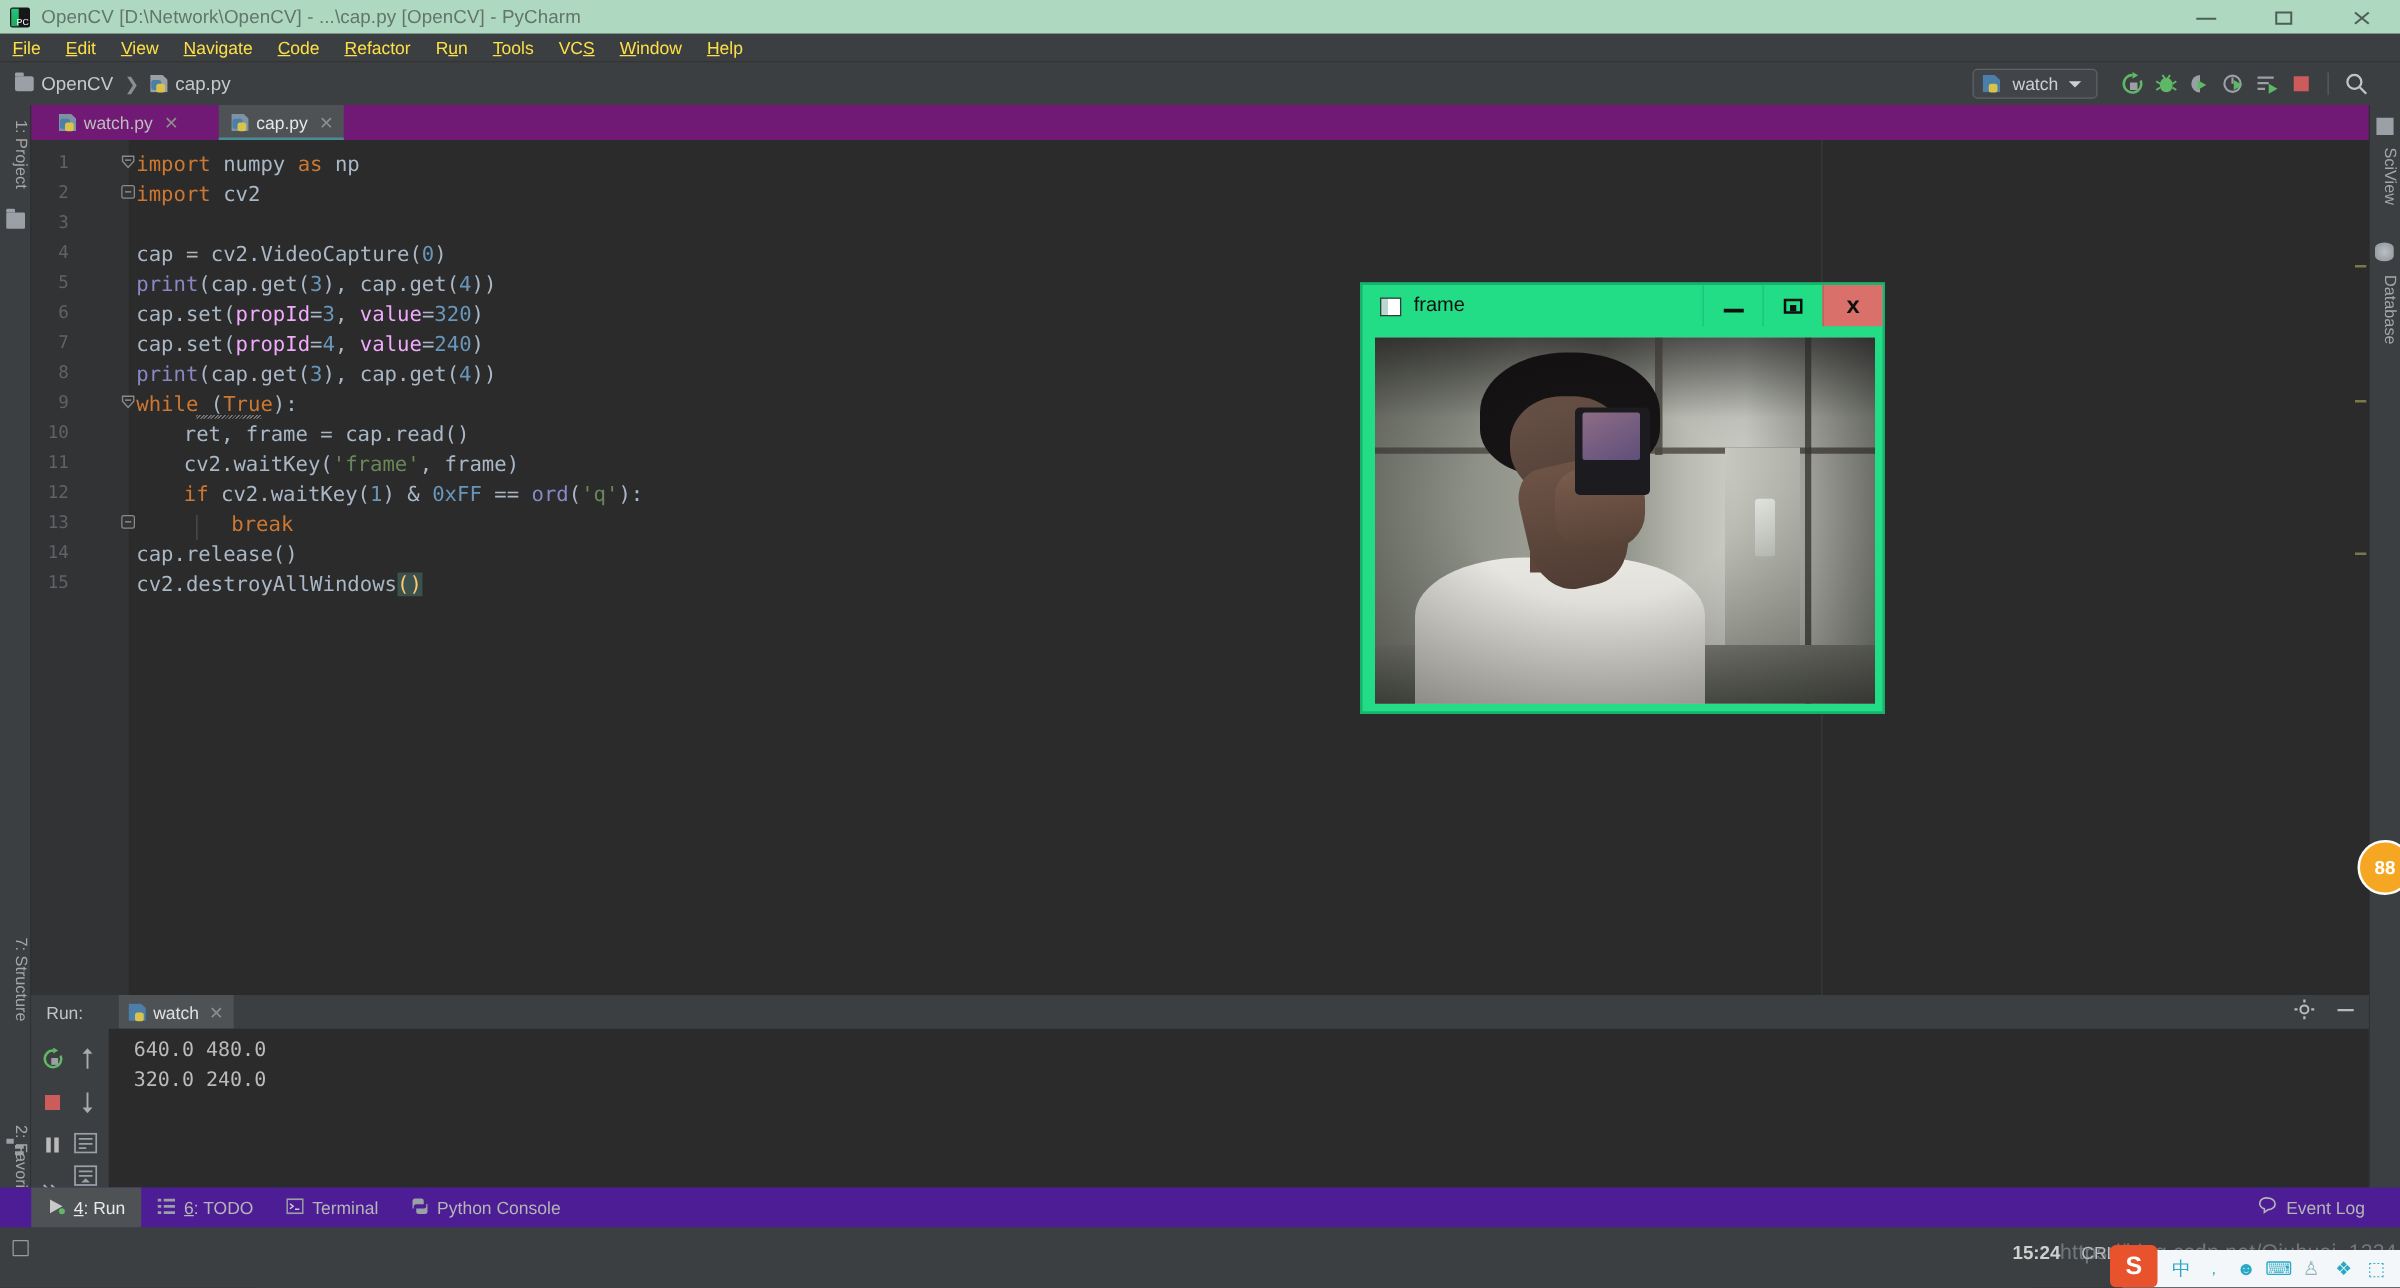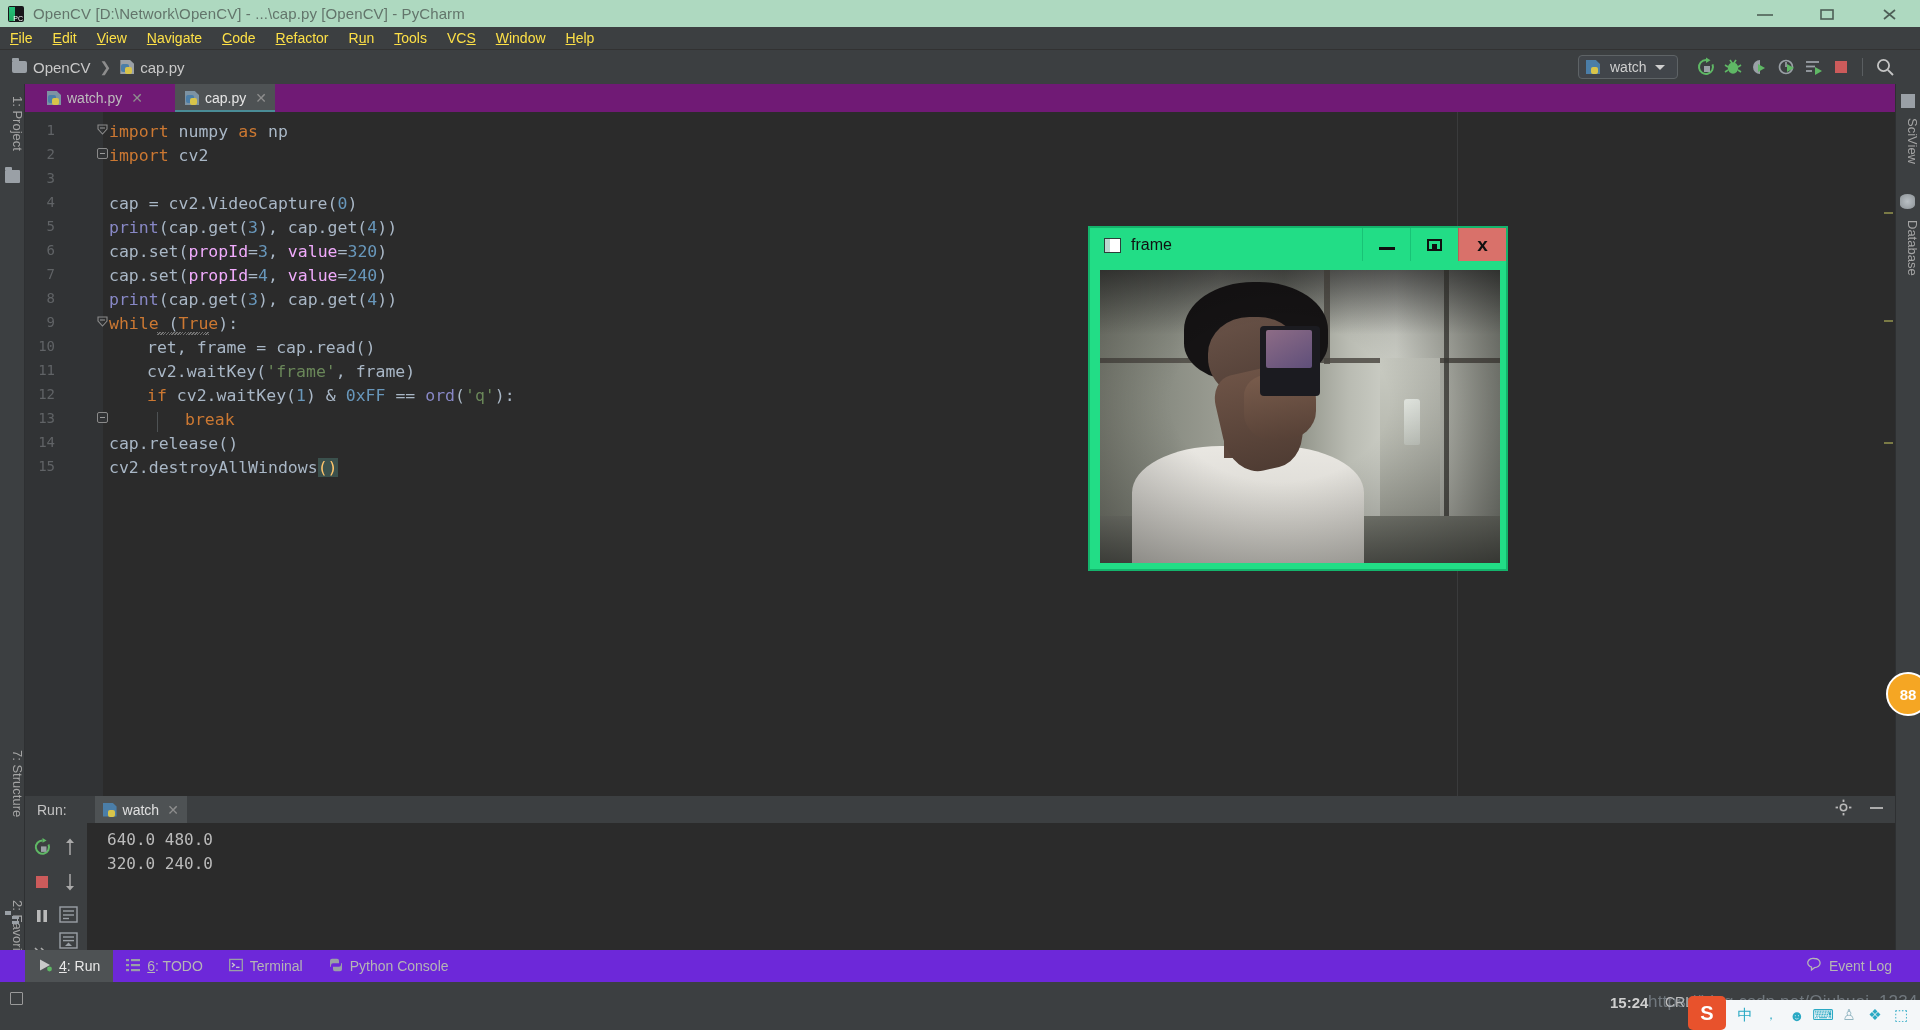--- a/index.html
+++ b/index.html
@@ -220,21 +220,21 @@
   #console{
     position:absolute; left:62px; top:27px; width:1808px; height:127px;
     background:#2b2b2b; padding:5px 0 0 20px;
     font-family:"DejaVu Sans Mono", monospace; font-size:16px; color:#bbbbbb;
     line-height:24px;
   }
 
   
   #bottomstrip{
     position:absolute; left:0; top:950px; width:1920px; height:32px;
-    background:#6d28d9; display:flex; align-items:center;
+    background:#4c1d95; display:flex; align-items:center;
   }
   .bbtn{
     height:32px; display:flex; align-items:center; gap:7px;
     padding:0 13px; font-size:14px; color:#b5b5b5;
   }
   .bbtn.active{ background:#4e5254; color:#e8e8e8; }
   .bbtn .u{text-decoration:underline;}
   #bs-right{ position:absolute; right:28px; display:flex;align-items:center;gap:7px;
     font-size:14px;color:#b5b5b5;}
 

